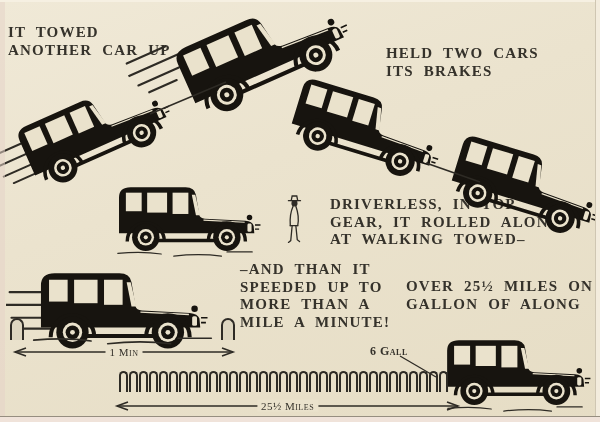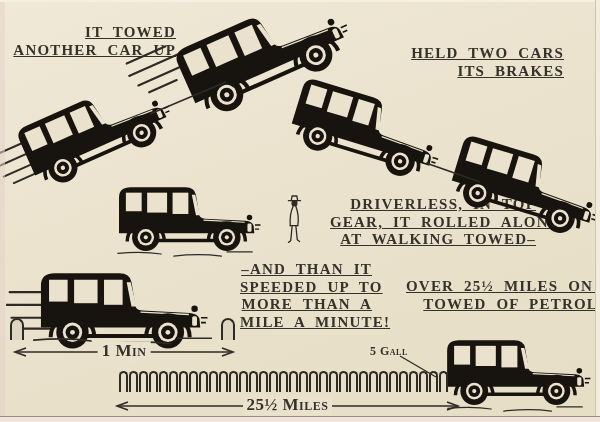--- a/index.html
+++ b/index.html
@@ -8,36 +8,36 @@
     background:linear-gradient(160deg,#f0e9d7 0%,#ebe3ce 40%,#e6ddc5 100%);
     font-family:"Liberation Serif", serif;
     color:#35322b;
   }
   
   .edge-left{position:absolute;left:0;top:0;width:5px;height:100%;background:#e5d4c8;opacity:.55;}
   .edge-top{position:absolute;left:0;top:0;width:100%;height:2px;background:#f6f0e2;}
   .edge-right{position:absolute;right:0;top:0;width:4px;height:100%;background:#f3ecdd;border-left:1px solid #cfc6b2;}
   .edge-bottom{position:absolute;left:0;bottom:0;width:100%;height:5px;background:#f0e3da;border-top:1px solid #968e80;}
 
-  .caption{position:absolute;text-align:right;font-weight:bold;font-size:15px;line-height:17.5px;letter-spacing:1.2px;word-spacing:5px;text-decoration:underline;}
+  .caption{position:absolute;text-align:left;font-weight:bold;font-size:15px;line-height:17.5px;letter-spacing:1.2px;word-spacing:5px;}
   .caption div{white-space:nowrap;}
 
   .cap-towed{left:8px;top:24px;width:168px;}
   .cap-brakes{left:386px;top:45px;width:178px;}
   .cap-driverless{left:330px;top:196px;width:206px;}
   .cap-speeded{left:240px;top:261px;width:132px;}
   .cap-covered{left:406px;top:278px;width:192px;}
 
   svg.illus{position:absolute;overflow:visible;}
 
   .scale{position:absolute;height:14px;}
   .scale svg{position:absolute;left:0;top:0;width:100%;height:100%;overflow:visible;}
   .scale .lbl{
     position:absolute;left:50%;top:50%;transform:translate(-50%,-54%);
-    background:#eae2cc;padding:0 4px;font-weight:bold;font-size:17px;
+    background:#eae2cc;padding:0 4px;font-weight:normal;font-size:11px;
     font-variant:small-caps;letter-spacing:.5px;white-space:nowrap;
   }
   .scale-min{left:12px;top:345px;width:224px;}
   .scale-miles{left:114px;top:399px;width:347px;}
 
   .gall-label{
     position:absolute;left:370px;top:344px;font-weight:bold;font-size:12px;
     font-variant:small-caps;letter-spacing:.5px;white-space:nowrap;
   }
 
@@ -107,21 +107,21 @@
     <div>AT WALKING TOWED–</div>
   </div>
   <div class="caption cap-speeded">
     <div>–AND THAN IT</div>
     <div>SPEEDED UP TO</div>
     <div>MORE THAN A</div>
     <div>MILE A MINUTE!</div>
   </div>
   <div class="caption cap-covered">
     <div>OVER 25½ MILES ON A</div>
-    <div>TOWED OF PETROL</div>
+    <div>GALLON OF ALONG</div>
   </div>
 
   <svg class="illus" style="left:128px;top:42px;width:62px;transform:rotate(-24deg)" viewBox="0 0 70 60">
       <use href="#speed-lines"></use>
     </svg>
   <svg class="illus" style="left:167px;top:9px;width:190px;transform:rotate(-24deg)" viewBox="0 0 230 104">
       <use href="#car-body"></use>
     </svg>
 
   <svg class="illus" style="left:-6px;top:136px;width:58px;transform:rotate(-24deg)" viewBox="0 0 70 60">
@@ -186,21 +186,21 @@
 
   <div class="scale scale-min">
     <svg viewBox="0 0 224 14">
       <line x1="3" y1="7" x2="221" y2="7" stroke="#2e2b25" stroke-width="1.6"></line>
       <path d="M14,3 L3,7 L14,11" stroke="#2e2b25" stroke-width="1.6" fill="none"></path>
       <path d="M210,3 L221,7 L210,11" stroke="#2e2b25" stroke-width="1.6" fill="none"></path>
     </svg>
     <span class="lbl">1 Min</span>
   </div>
 
-  <div class="gall-label">5 Gall</div>
+  <div class="gall-label">6 Gall</div>
 
   <div class="milestone-row"><span class="post"></span><span class="post"></span><span class="post"></span><span class="post"></span><span class="post"></span><span class="post"></span><span class="post"></span><span class="post"></span><span class="post"></span><span class="post"></span><span class="post"></span><span class="post"></span><span class="post"></span><span class="post"></span><span class="post"></span><span class="post"></span><span class="post"></span><span class="post"></span><span class="post"></span><span class="post"></span><span class="post"></span><span class="post"></span><span class="post"></span><span class="post"></span><span class="post"></span><span class="post"></span><span class="post"></span><span class="post"></span><span class="post"></span><span class="post"></span><span class="post"></span><span class="post"></span><span class="post"></span></div>
 
   <div class="scale scale-miles">
     <svg viewBox="0 0 347 14">
       <line x1="3" y1="7" x2="344" y2="7" stroke="#2e2b25" stroke-width="1.6"></line>
       <path d="M14,3 L3,7 L14,11" stroke="#2e2b25" stroke-width="1.6" fill="none"></path>
       <path d="M333,3 L344,7 L333,11" stroke="#2e2b25" stroke-width="1.6" fill="none"></path>
     </svg>
     <span class="lbl">25½ Miles</span>

